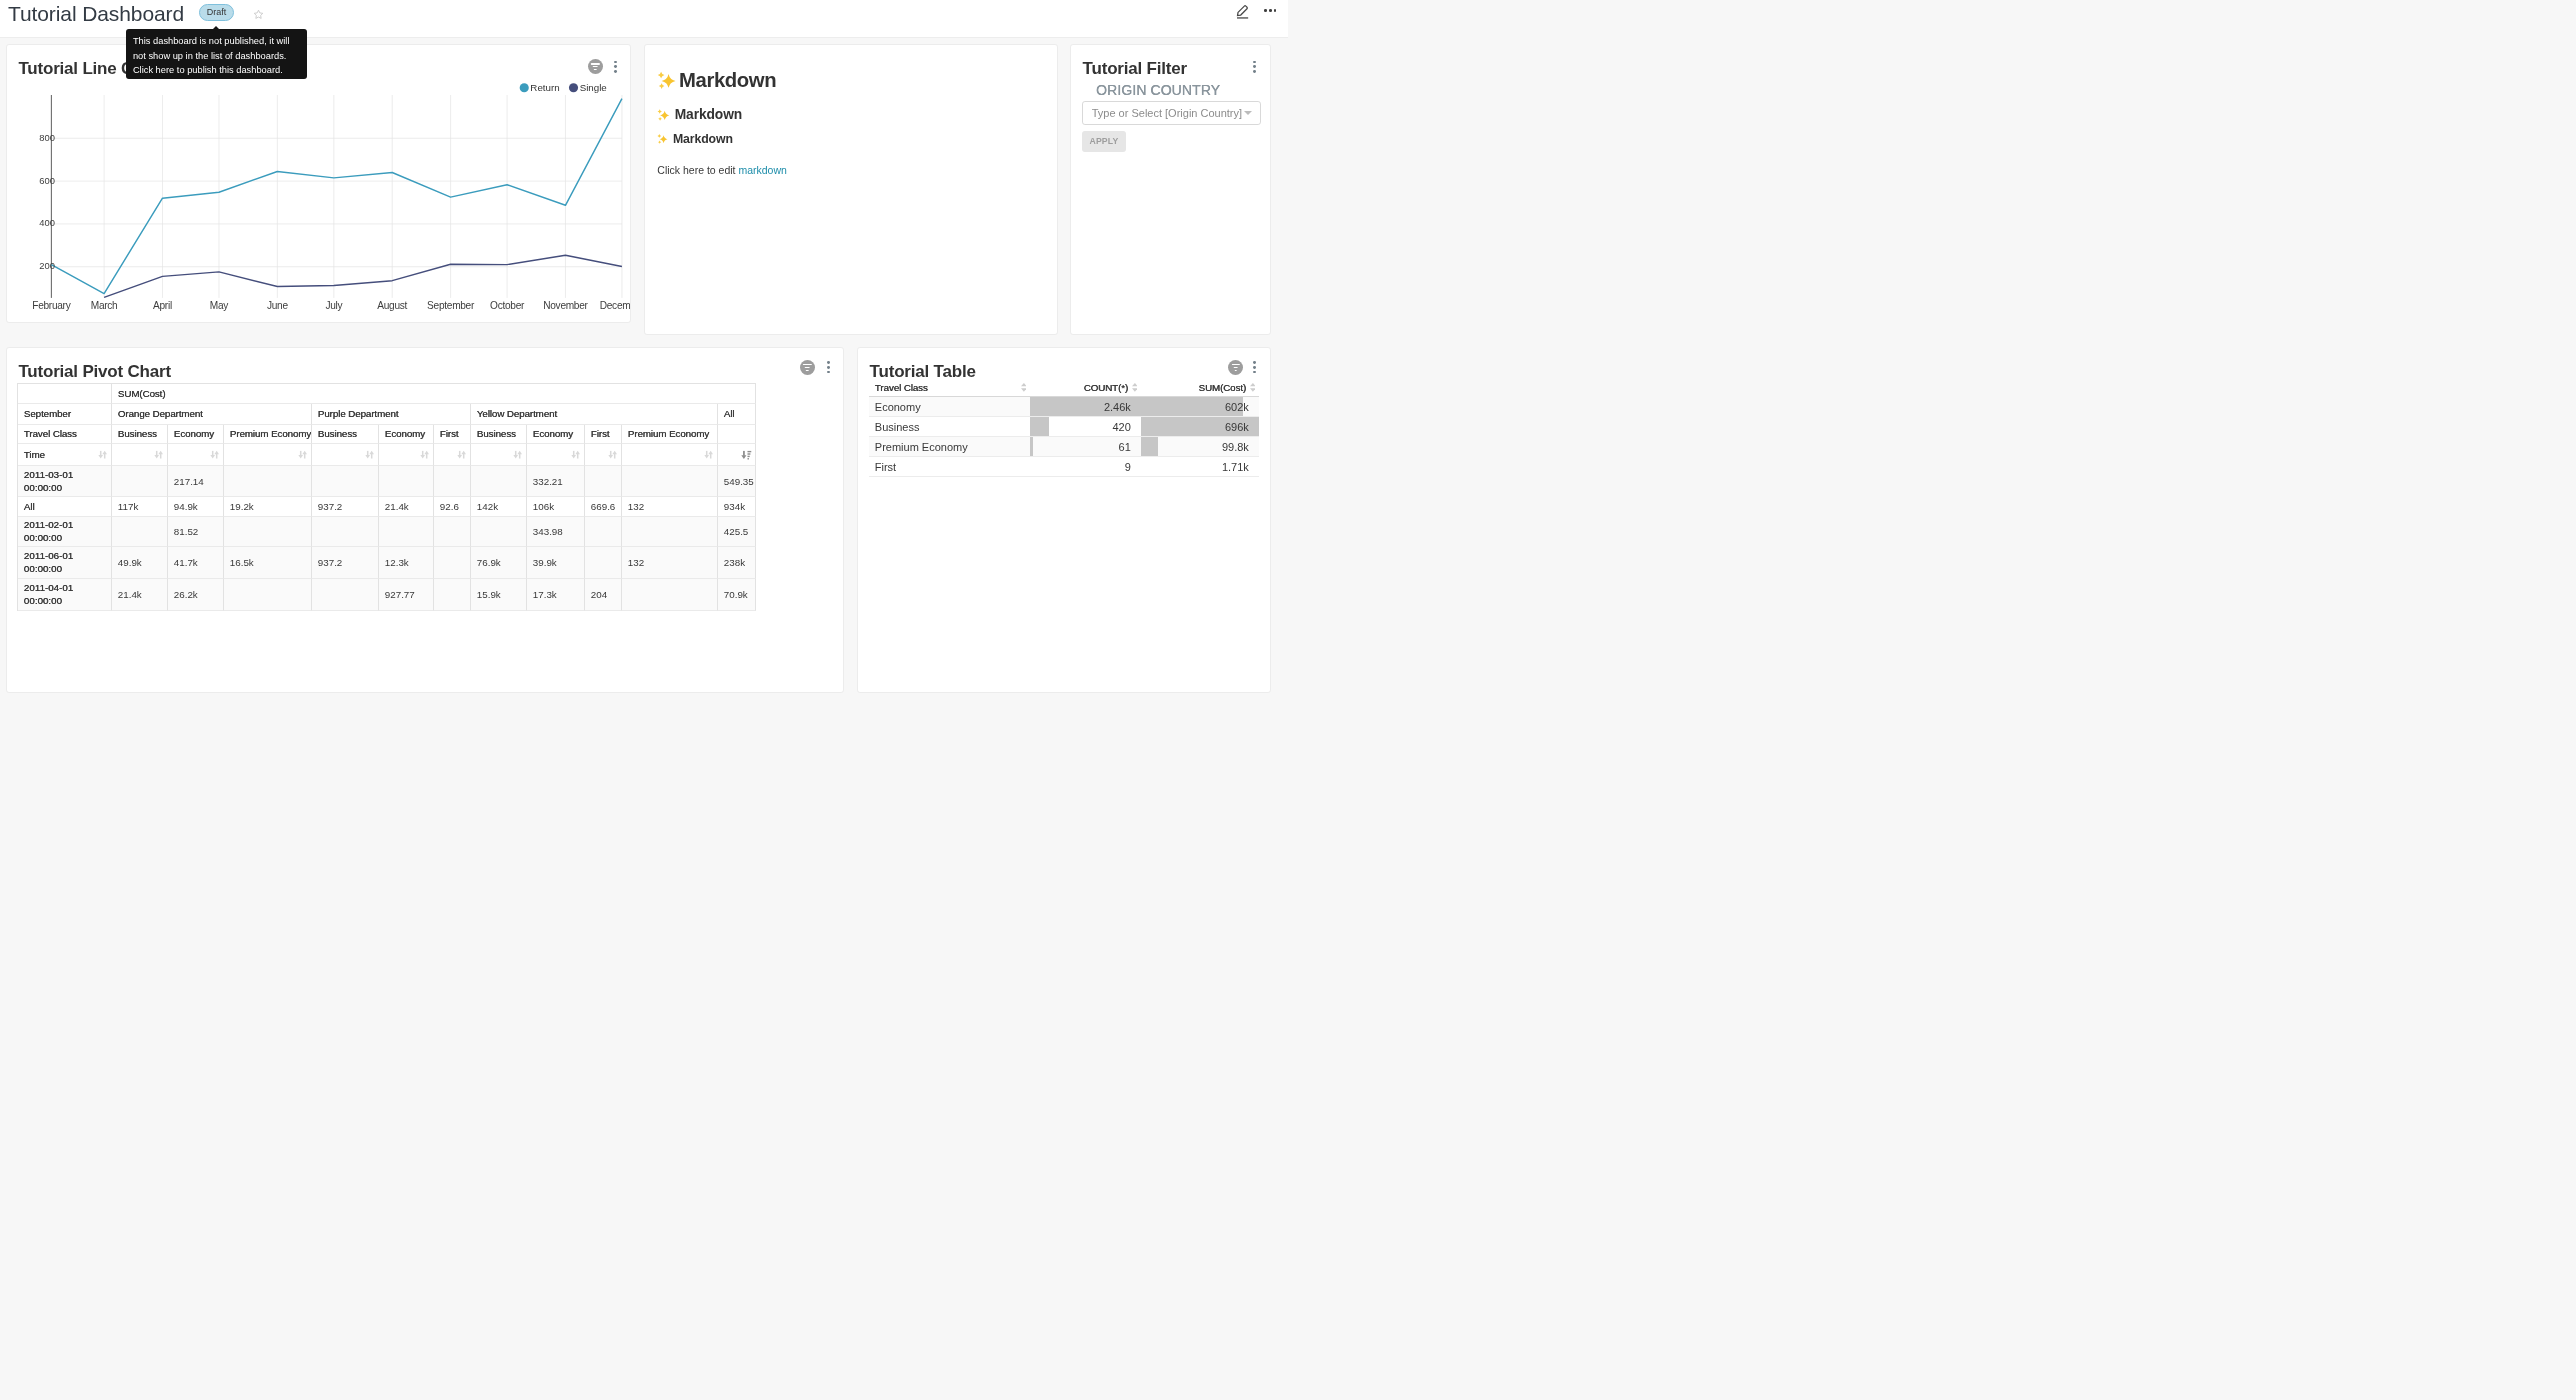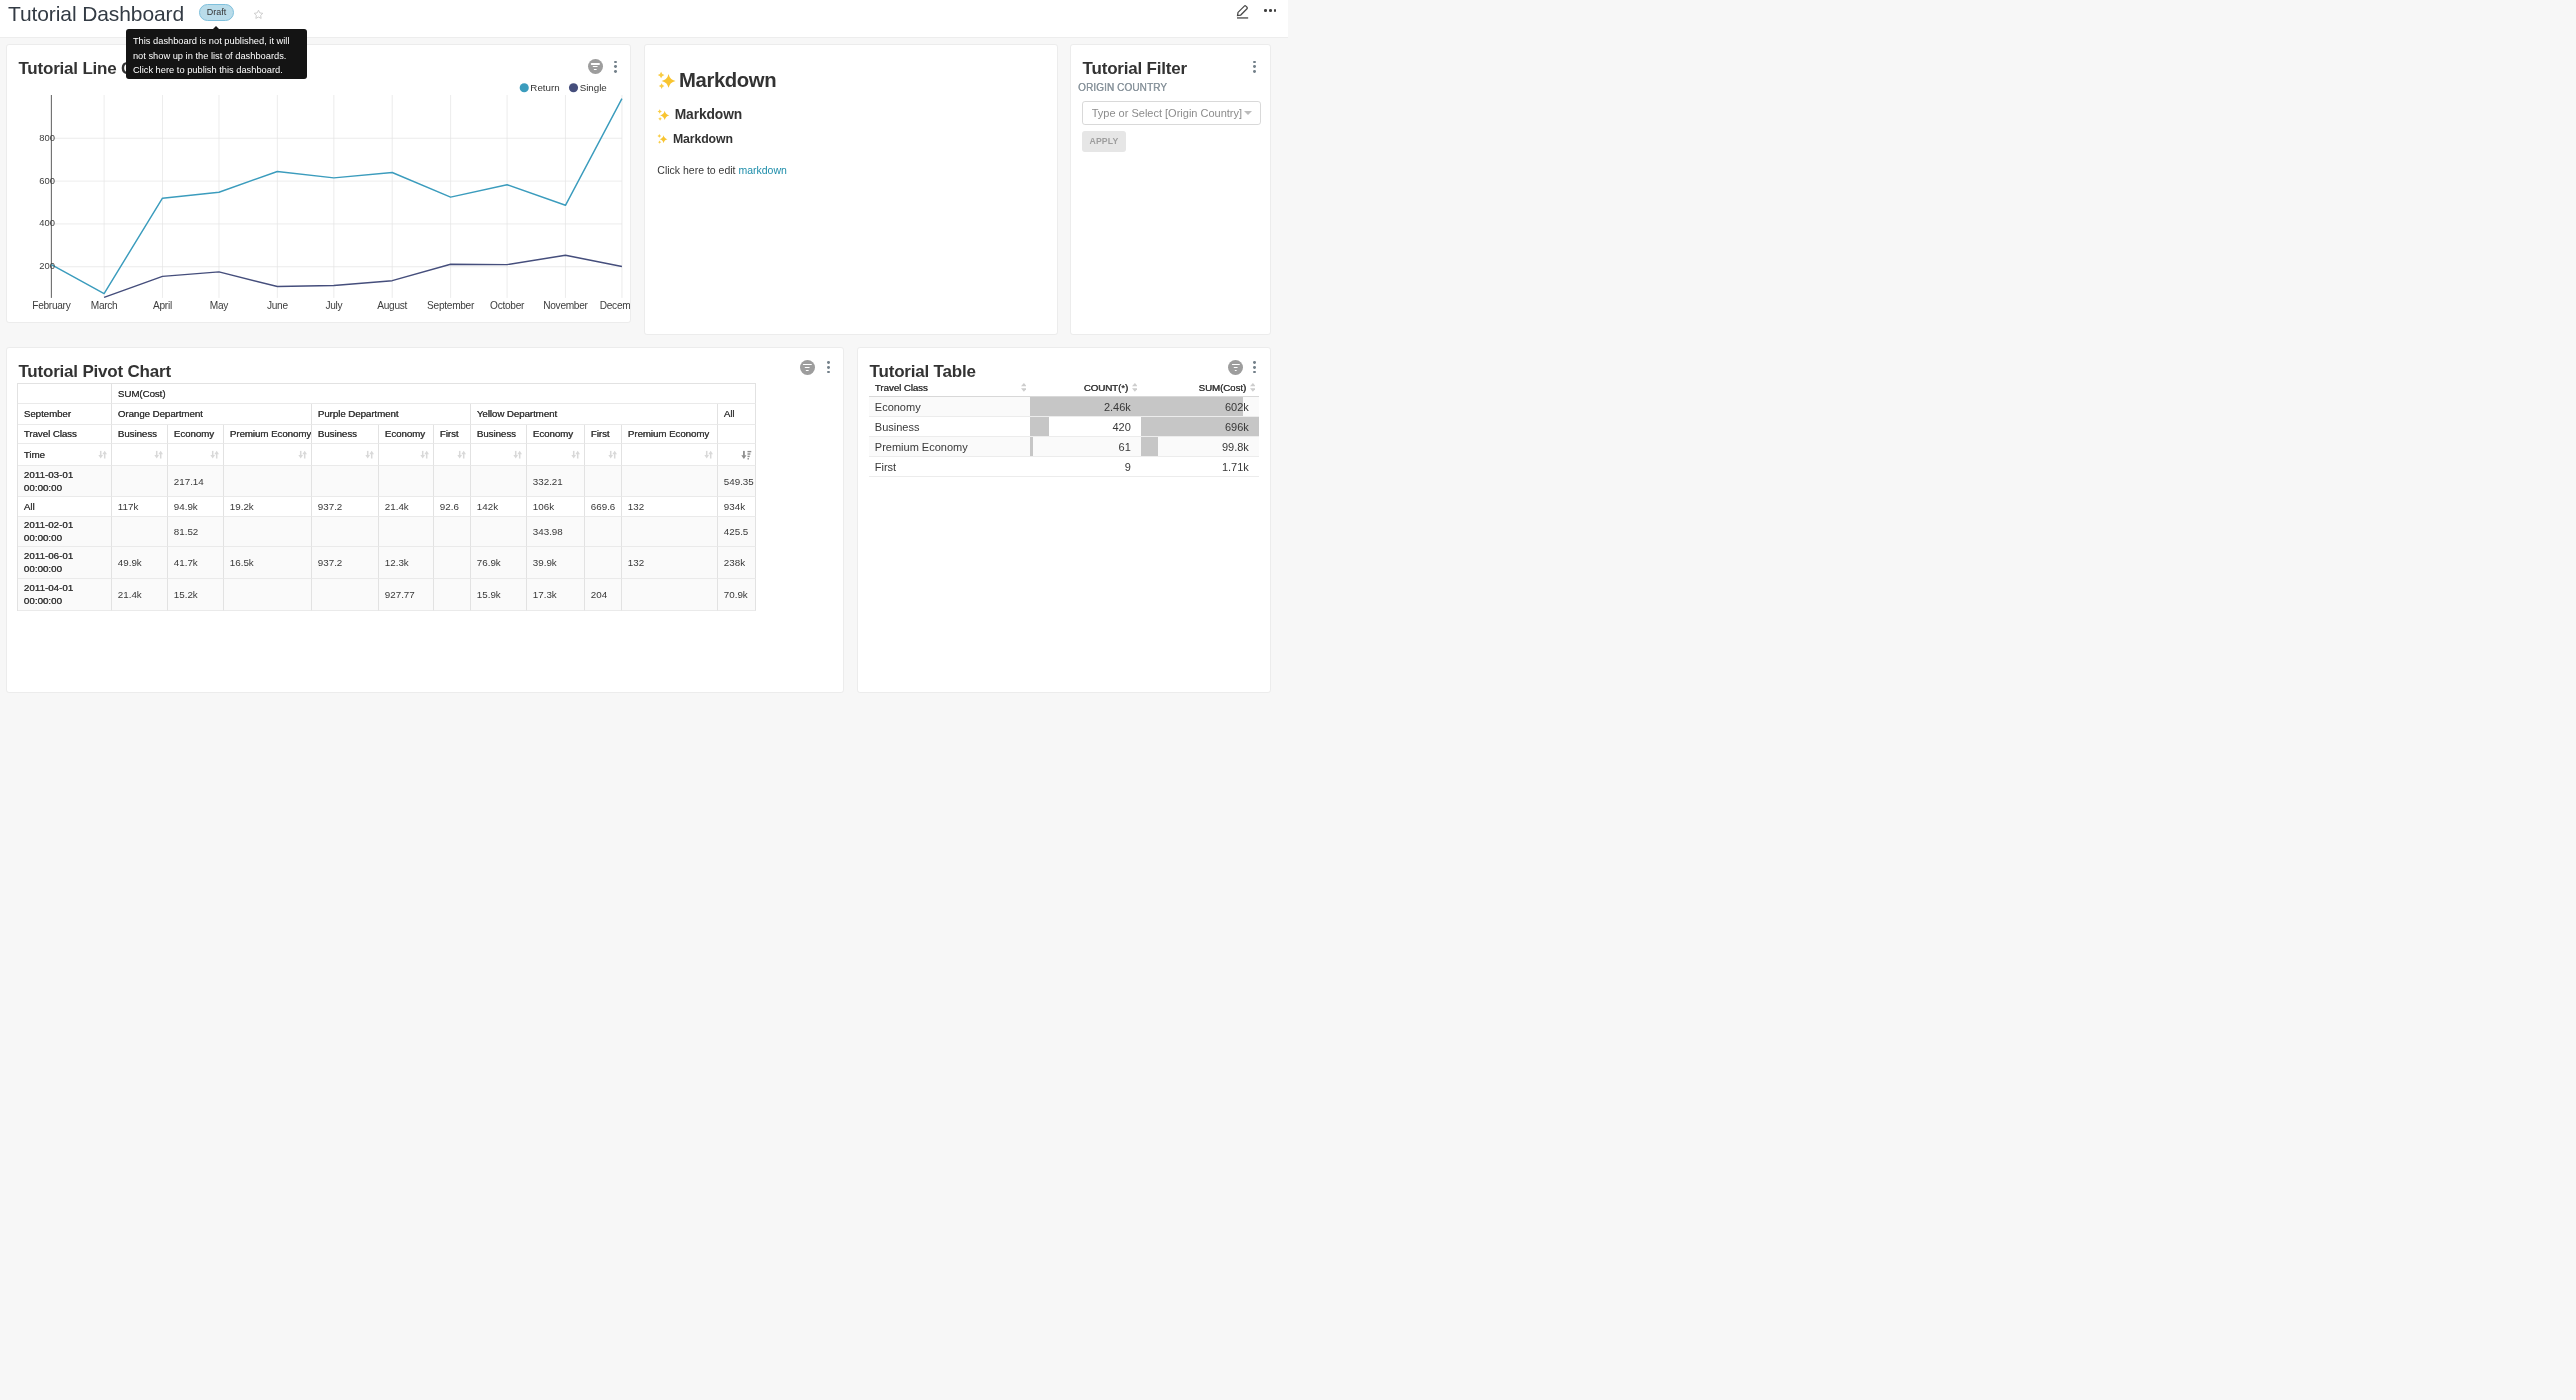--- a/index.html
+++ b/index.html
@@ -144,21 +144,21 @@
   <div style="position:absolute;left:12.3px;top:120px;font-size:10.5px;line-height:11.6px;color:#383838">Click here to edit <span style="color:#1d8daa">markdown</span></div>
 </div>
 
 <div class="card" id="card-filter" style="left:1070px;top:44px;width:201px;height:291px">
   <div class="ctitle">Tutorial Filter</div>
   <div class="kebab" style="left:182px;top:15.6px">
       <i></i>
       <i></i>
       <i></i>
     </div>
-  <div style="position:absolute;left:7px;top:38px;font-size:10px;color:#8a959d;letter-spacing:0.1px;text-shadow:0.3px 0 0 currentColor;line-height:1">ORIGIN COUNTRY</div>
+  <div style="position:absolute;left:25px;top:38px;font-size:14px;color:#8a959d;letter-spacing:0.1px;text-shadow:0.3px 0 0 currentColor;line-height:1">ORIGIN COUNTRY</div>
   <div style="position:absolute;left:11px;top:56px;width:179px;height:24px;border:0.7px solid #d9d9d9;border-radius:2.9px;background:#fff">
     <div style="position:absolute;left:8.7px;top:0;line-height:22.5px;font-size:11px;color:#8c8c8c">Type or Select [Origin Country]</div>
     <div style="position:absolute;right:8px;top:9.4px;width:0;height:0;border-left:4px solid transparent;border-right:4px solid transparent;border-top:4.7px solid #bcbcbc"></div>
   </div>
   <div style="position:absolute;left:11px;top:86px;width:44px;height:21px;background:#e6e6e6;border-radius:2.9px;text-align:center;line-height:21px;font-size:8.7px;font-weight:700;color:#9e9e9e;letter-spacing:0.2px">APPLY</div>
 </div>
 
 <div class="card" id="card-pivot" style="left:5.8px;top:347px;width:838px;height:346px">
   <div class="ctitle">Tutorial Pivot Chart</div>
   <div class="fcircle" style="left:793px;top:11.6px">
@@ -390,21 +390,21 @@
             <td></td>
             <td>76.9k</td>
             <td>39.9k</td>
             <td></td>
             <td>132</td>
             <td>238k</td>
           </tr>
           <tr class="odd" style="height:32px">
             <td class="lab">2011-04-01 00:00:00</td>
             <td>21.4k</td>
-            <td>15.2k</td>
+            <td>26.2k</td>
             <td></td>
             <td></td>
             <td>927.77</td>
             <td></td>
             <td>15.9k</td>
             <td>17.3k</td>
             <td>204</td>
             <td></td>
             <td>70.9k</td>
           </tr>

